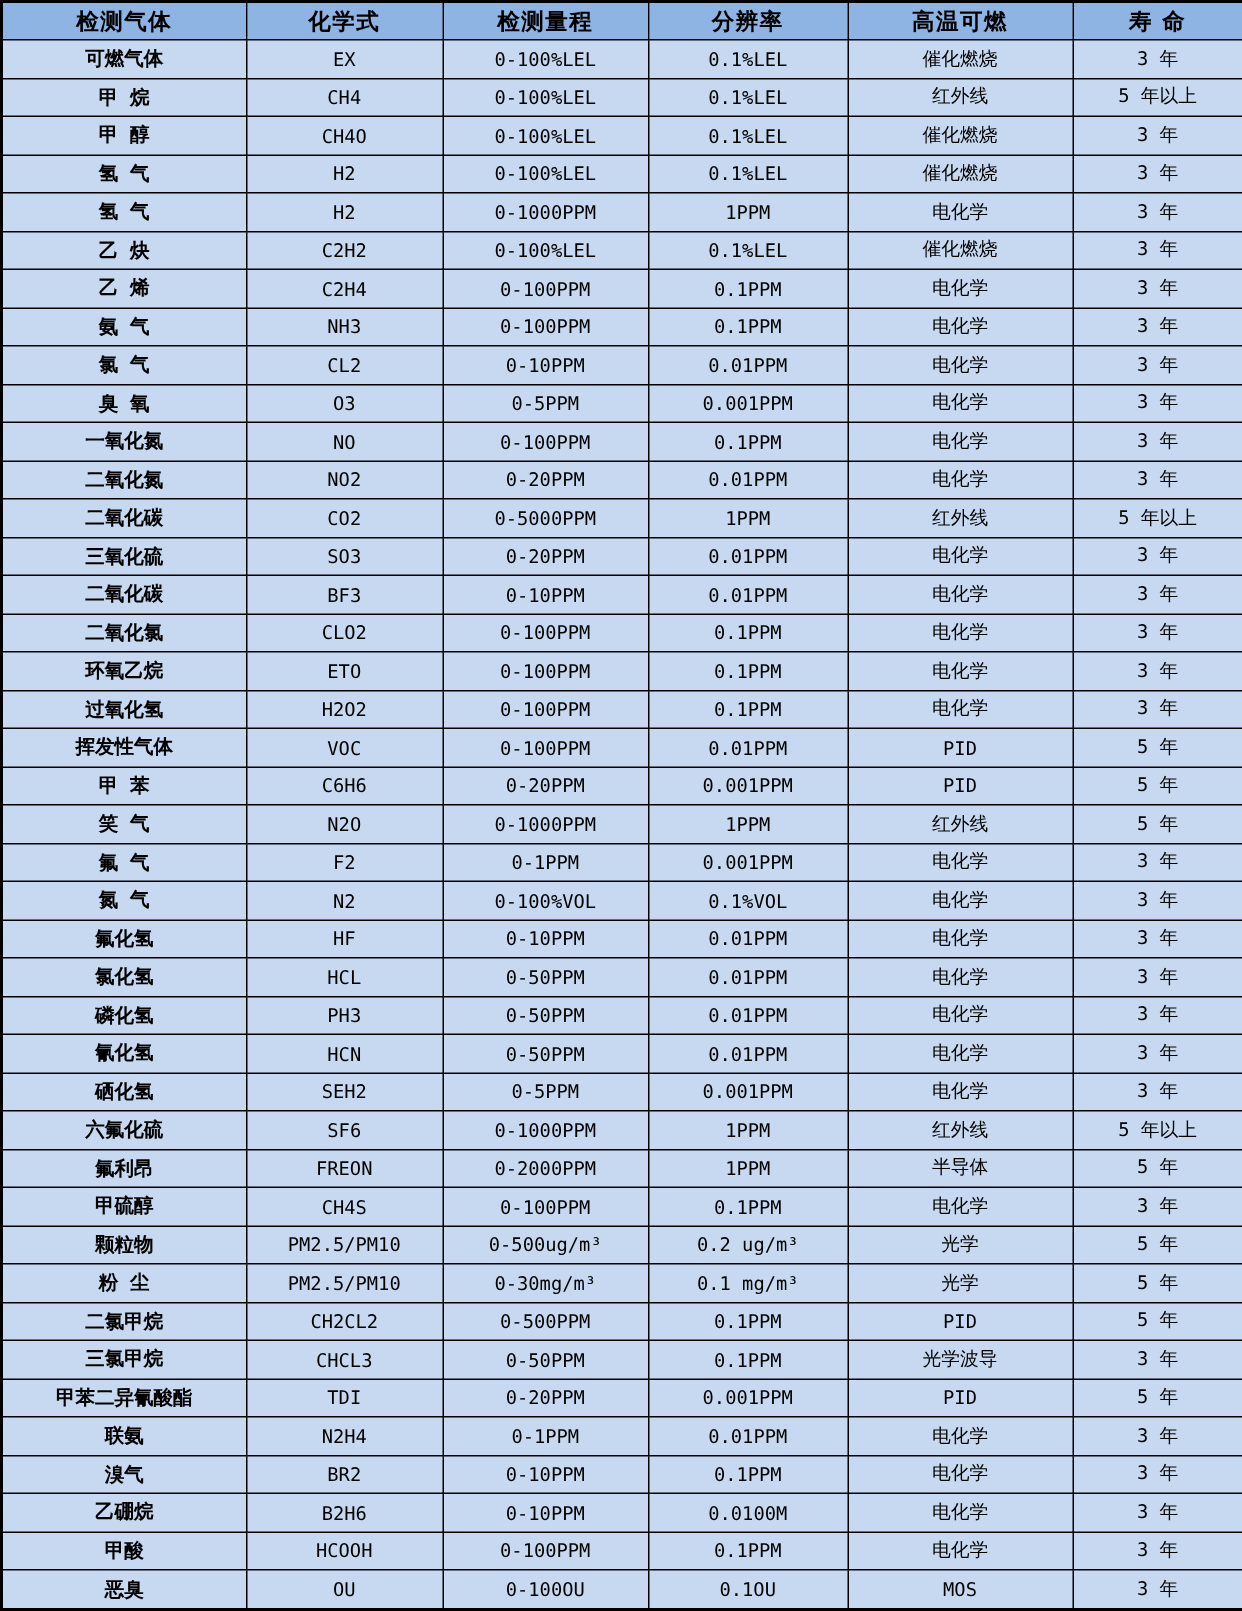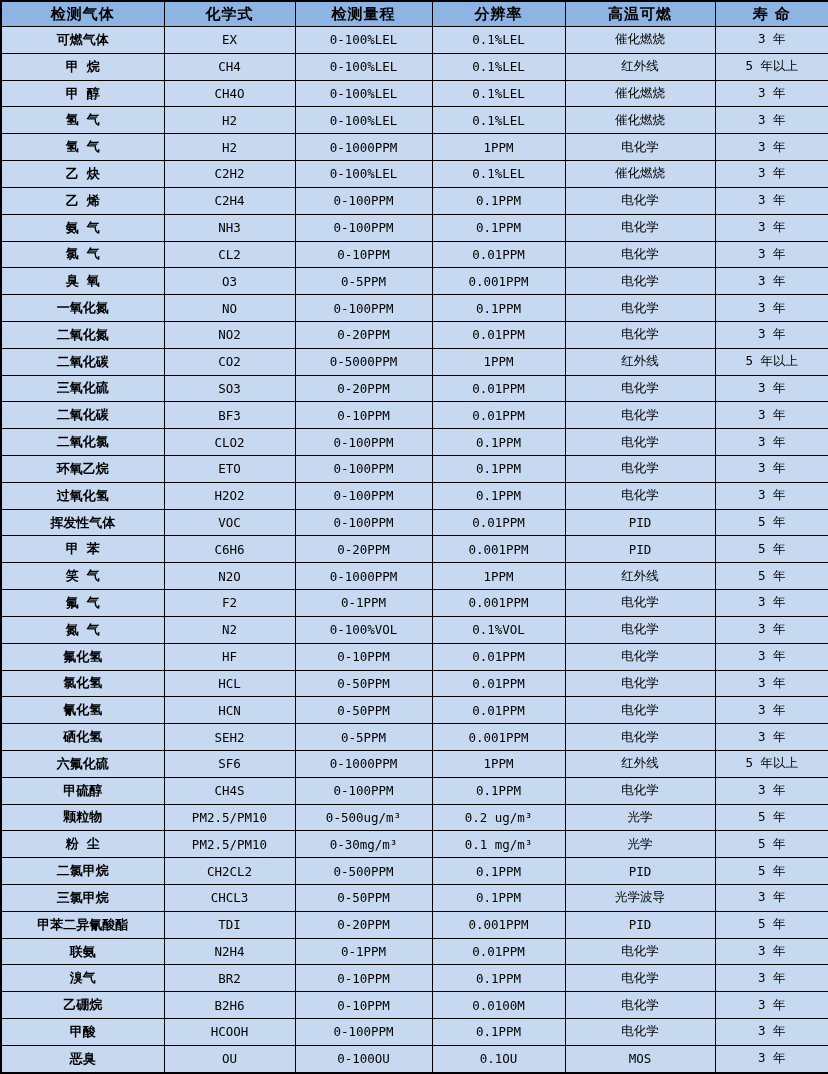--- a/index.html
+++ b/index.html
@@ -256,20 +256,28 @@
       </tr>
       <tr>
         <td>氯化氢</td>
         <td>HCL</td>
         <td>0-50PPM</td>
         <td>0.01PPM</td>
         <td>电化学</td>
         <td>3 年</td>
       </tr>
       <tr>
+        <td>磷化氢</td>
+        <td>PH3</td>
+        <td>0-50PPM</td>
+        <td>0.01PPM</td>
+        <td>电化学</td>
+        <td>3 年</td>
+      </tr>
+      <tr>
         <td>氰化氢</td>
         <td>HCN</td>
         <td>0-50PPM</td>
         <td>0.01PPM</td>
         <td>电化学</td>
         <td>3 年</td>
       </tr>
       <tr>
         <td>硒化氢</td>
         <td>SEH2</td>
@@ -278,20 +286,28 @@
         <td>电化学</td>
         <td>3 年</td>
       </tr>
       <tr>
         <td>六氟化硫</td>
         <td>SF6</td>
         <td>0-1000PPM</td>
         <td>1PPM</td>
         <td>红外线</td>
         <td>5 年以上</td>
+      </tr>
+      <tr>
+        <td>氟利昂</td>
+        <td>FREON</td>
+        <td>0-2000PPM</td>
+        <td>1PPM</td>
+        <td>半导体</td>
+        <td>5 年</td>
       </tr>
       <tr>
         <td>甲硫醇</td>
         <td>CH4S</td>
         <td>0-100PPM</td>
         <td>0.1PPM</td>
         <td>电化学</td>
         <td>3 年</td>
       </tr>
       <tr>

